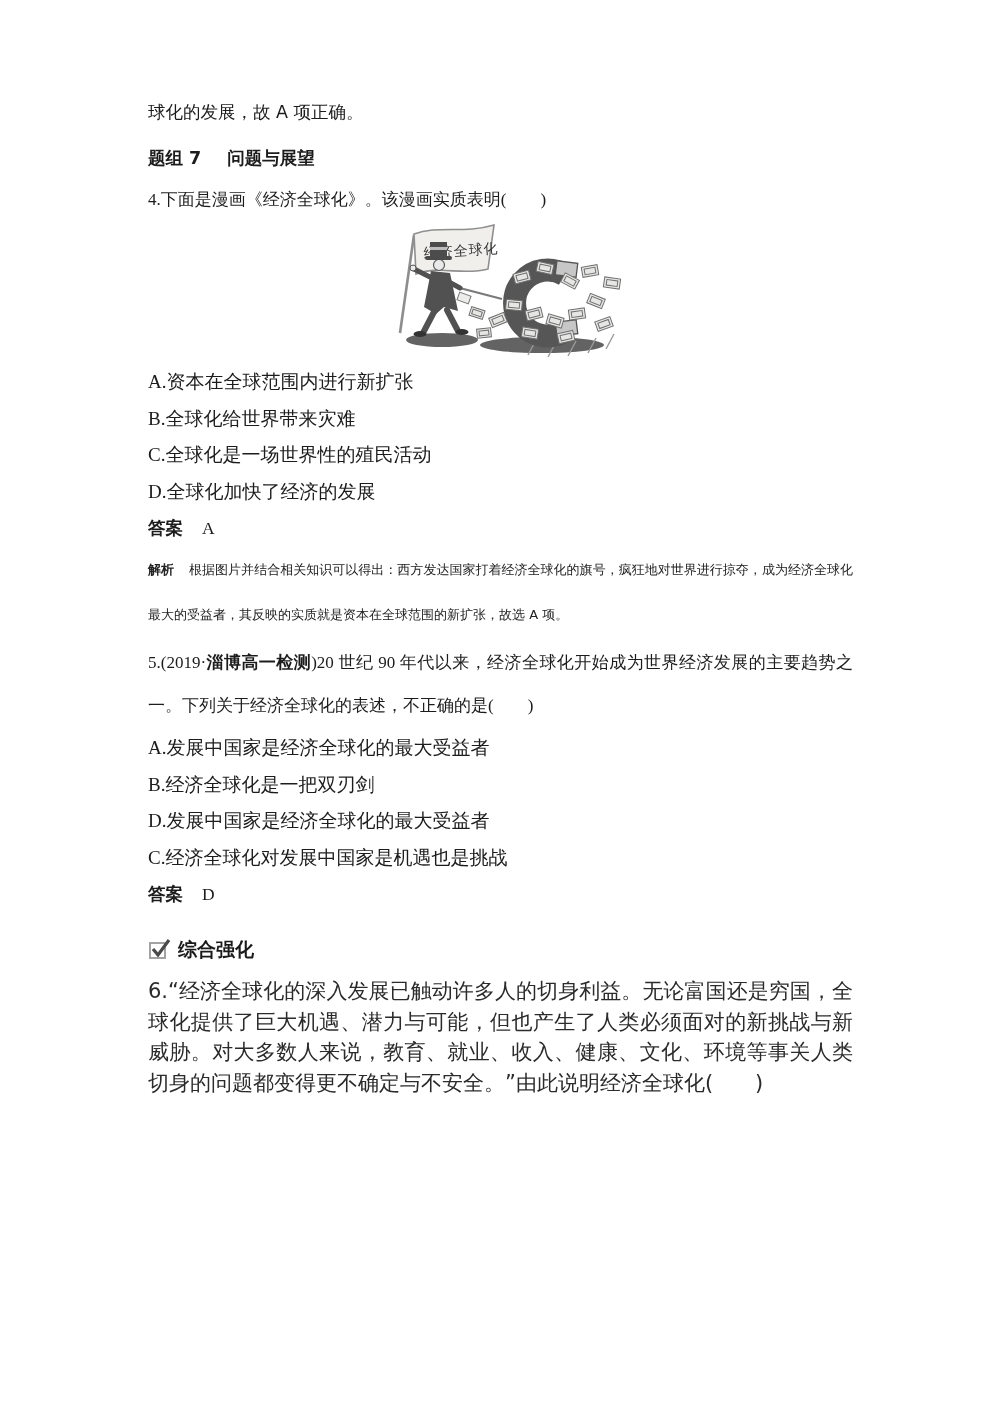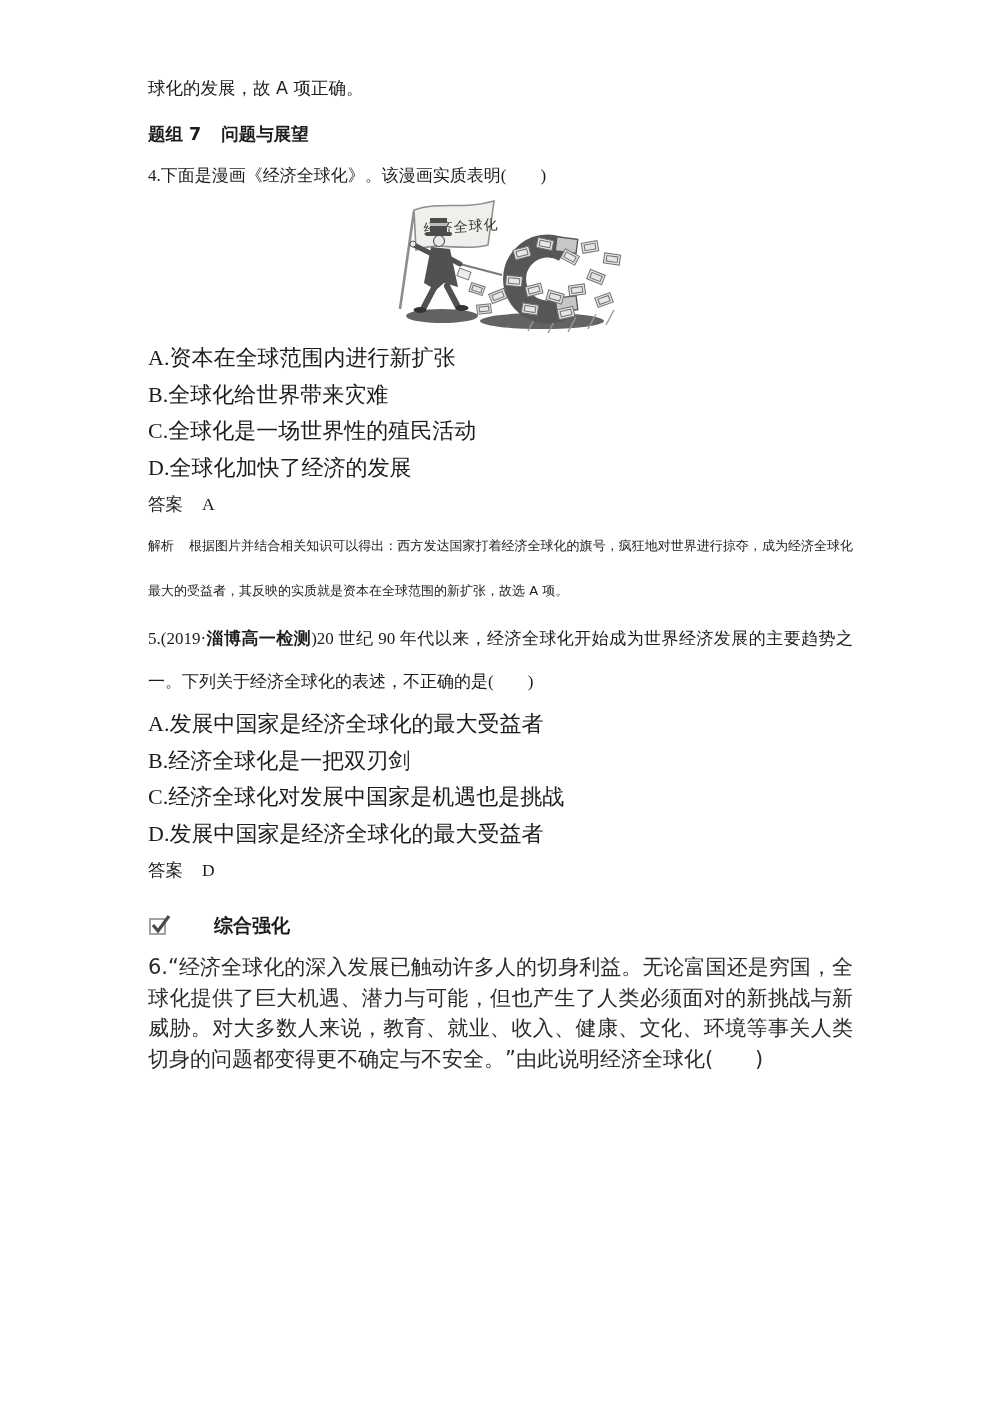--- a/index.html
+++ b/index.html
@@ -6,72 +6,71 @@
   html, body { background: #ffffff; }
   body {
     width: 1000px; height: 1414px;
     font-family: "Liberation Serif", "DejaVu Serif", serif;
     color: #1c1c1c;
   }
   .page {
     position: relative;
     width: 1000px; height: 1414px;
     background: #ffffff;
-    padding: 70px 147px 0 148px;
+    padding: 94px 147px 0 148px;
     overflow: hidden;
   }
 
   .intro {
     font-size: 17.5px; line-height: 37px;
     font-family: "DejaVu Sans", "Liberation Sans", sans-serif;
   }
   .group-header {
     margin-top: 9px;
     font-size: 17.5px; line-height: 37px;
     font-weight: bold;
     font-family: "DejaVu Sans", "Liberation Sans", sans-serif;
   }
-  .group-header .group-title { margin-left: 20px; }
+  .group-header .group-title { margin-left: 26px; }
 
   .stem { font-size: 17px; line-height: 37px; margin-top: 4px; }
   .stem-multiline { line-height: 43px; text-align: justify; }
   .stem-source {
     font-weight: bold;
     font-family: "DejaVu Sans", "Liberation Sans", sans-serif;
   }
 
   .cartoon-wrap { margin: 3px 0 0 232px; width: 252px; height: 140px; }
   .cartoon-wrap svg { display: block; width: 252px; height: 140px; }
 
-  .options .opt { font-size: 22px; line-height: 36.5px; }
+  .options .opt { font-size: 19px; line-height: 36.5px; }
   .options { margin-top: 3px; }
 
   .answer-row { font-size: 17.5px; line-height: 37px; }
   .label-bold {
-    font-weight: normal;
+    font-weight: bold;
     font-family: "DejaVu Sans", "Liberation Sans", sans-serif;
   }
   .answer-value { margin-left: 19px; }
 
   .analysis {
     font-size: 13px; line-height: 45px;
     text-align: justify;
     font-family: "DejaVu Sans", "Liberation Sans", sans-serif;
     color: #222;
   }
   .analysis .label-bold { margin-right: 15px; }
 
   .section-header {
     margin-top: 21px;
     display: flex; align-items: center;
     font-size: 19px; line-height: 30px;
     font-weight: bold;
     font-family: "DejaVu Sans", "Liberation Sans", sans-serif;
     color: #1a1a1a;
-    gap: 36px;
   }
   .section-header .check-icon { margin-right: 4px; width: 26px; height: 24px; }
 
   .q6-text {
     margin-top: 12px;
     font-size: 21px; line-height: 30.5px;
     text-align: justify;
     font-family: "DejaVu Sans", "Liberation Sans", sans-serif;
     color: #2b2b2b;
   }
@@ -216,22 +215,22 @@
     <span class="label-bold">解析</span><span>根据图片并结合相关知识可以得出：西方发达国家打着经济全球化的旗号，疯狂地对世界进行掠夺，成为经济全球化最大的受益者，其反映的实质就是资本在全球范围的新扩张，故选 A 项。</span>
   </p>
 
   <p class="stem stem-multiline">
     <span>5.(2019·</span><span class="stem-source">淄博高一检测</span><span>)20 世纪 90 年代以来，经济全球化开始成为世界经济发展的主要趋势之一。下列关于经济全球化的表述，不正确的是(　　)</span>
   </p>
 
   <div class="options">
     <p class="opt">A.发展中国家是经济全球化的最大受益者</p>
     <p class="opt">B.经济全球化是一把双刃剑</p>
+    <p class="opt">D.发展中国家是经济全球化的最大受益者</p>
     <p class="opt">C.经济全球化对发展中国家是机遇也是挑战</p>
-    <p class="opt">D.发展中国家是经济全球化的最大受益者</p>
   </div>
 
   <p class="answer-row">
     <span class="label-bold">答案</span><span class="answer-value">D</span>
   </p>
 
 
   <div class="section-header">
     <svg class="check-icon" viewBox="0 0 26 24" xmlns="http://www.w3.org/2000/svg">
       <rect x="2" y="6" width="15" height="15" fill="#ffffff" stroke="#9a9a9a" stroke-width="1.8"></rect>

